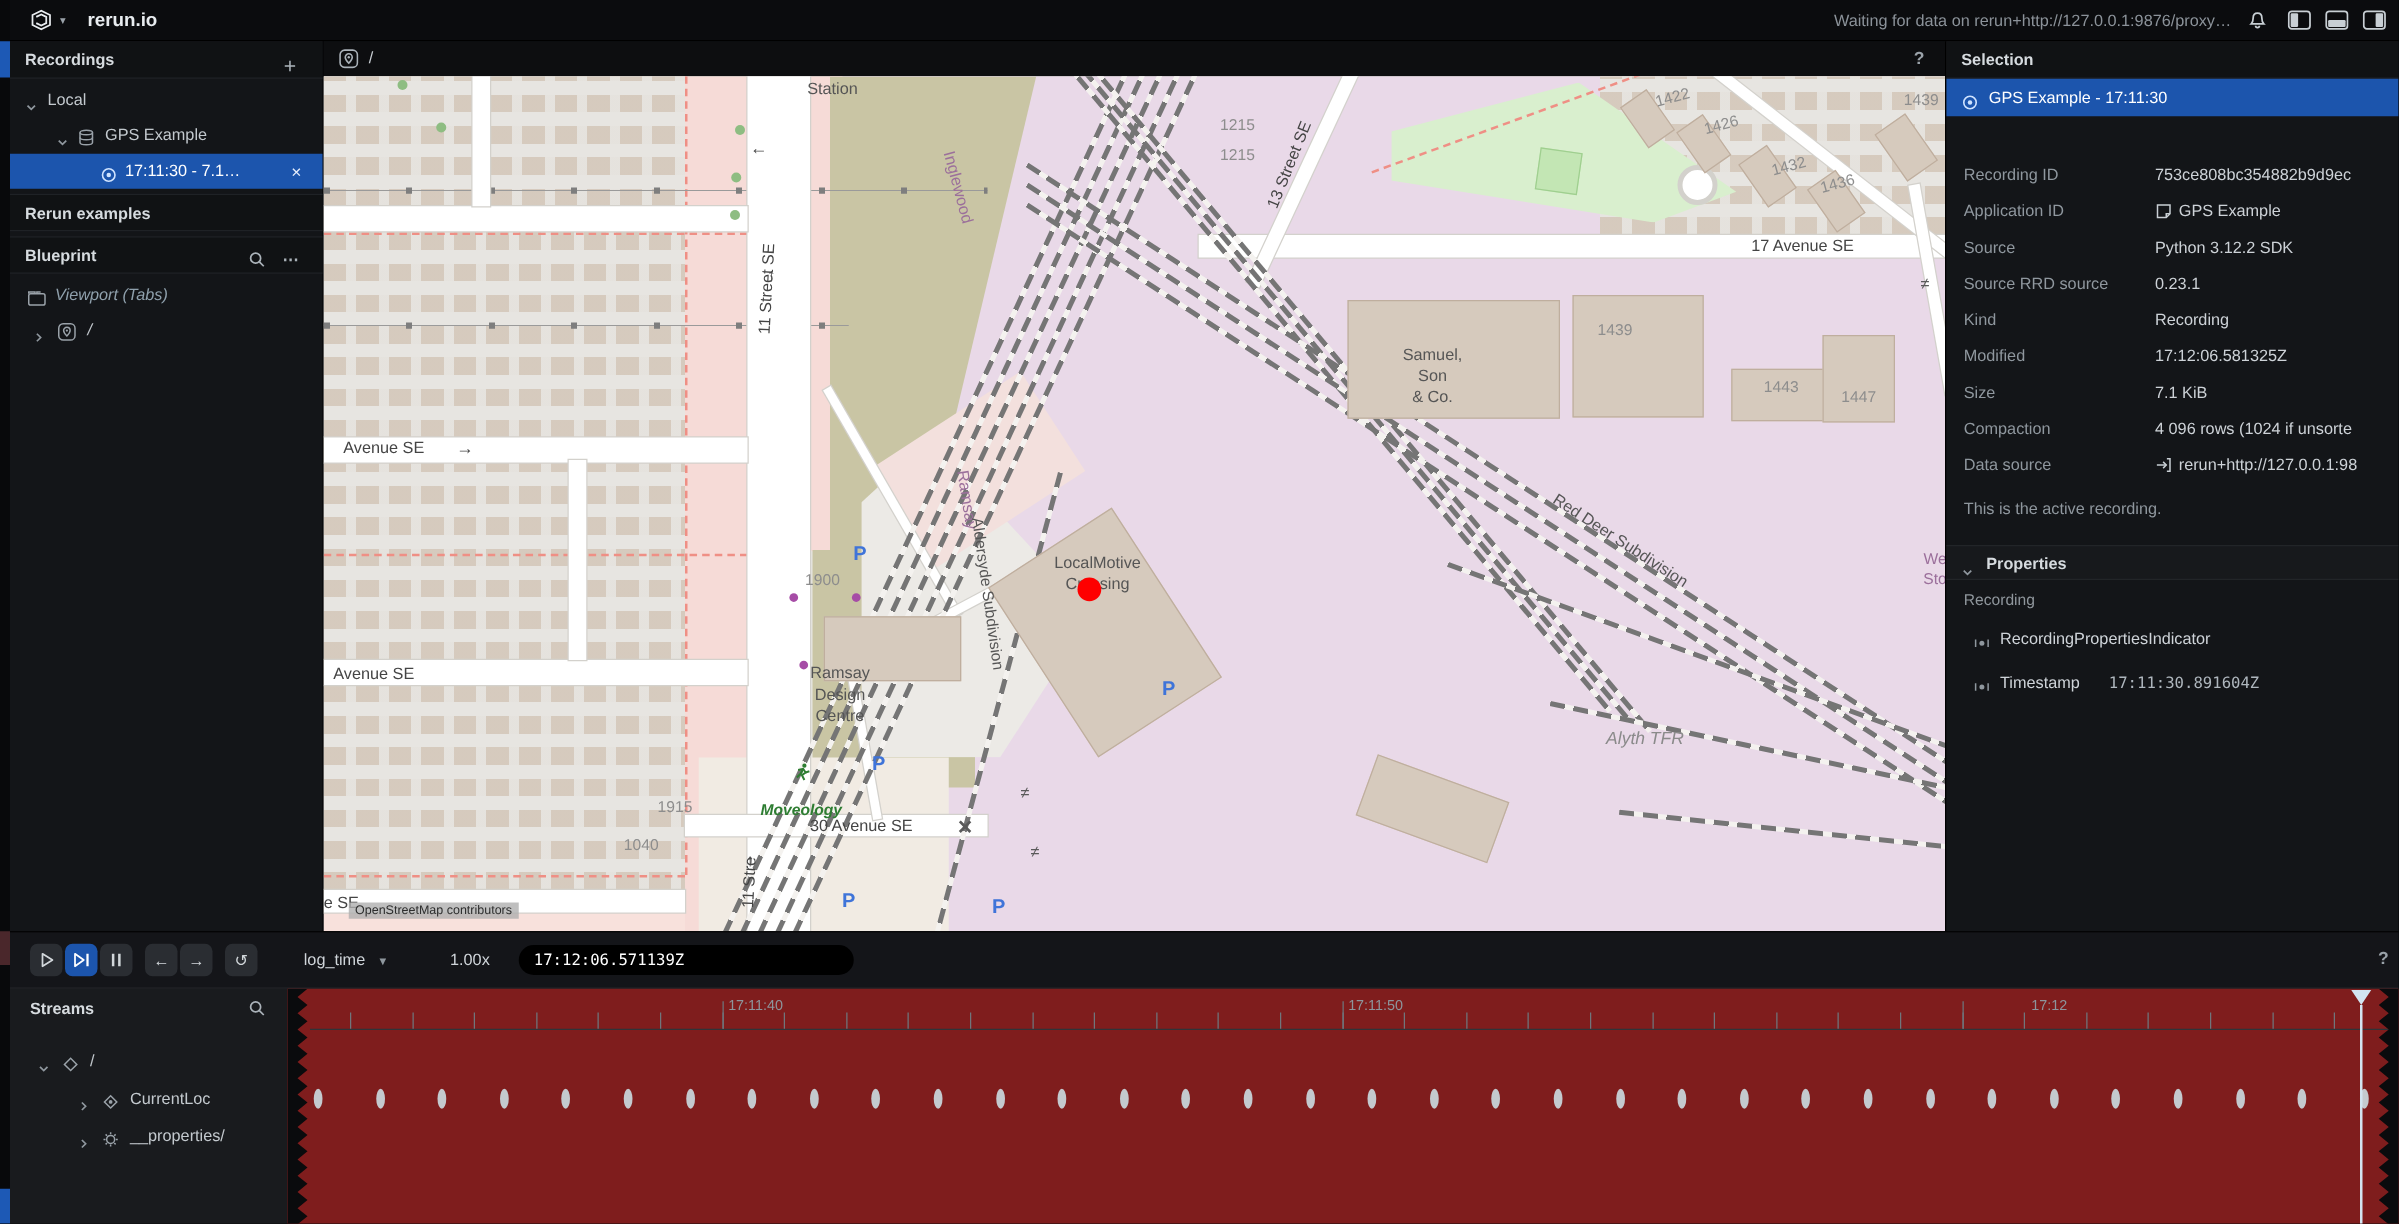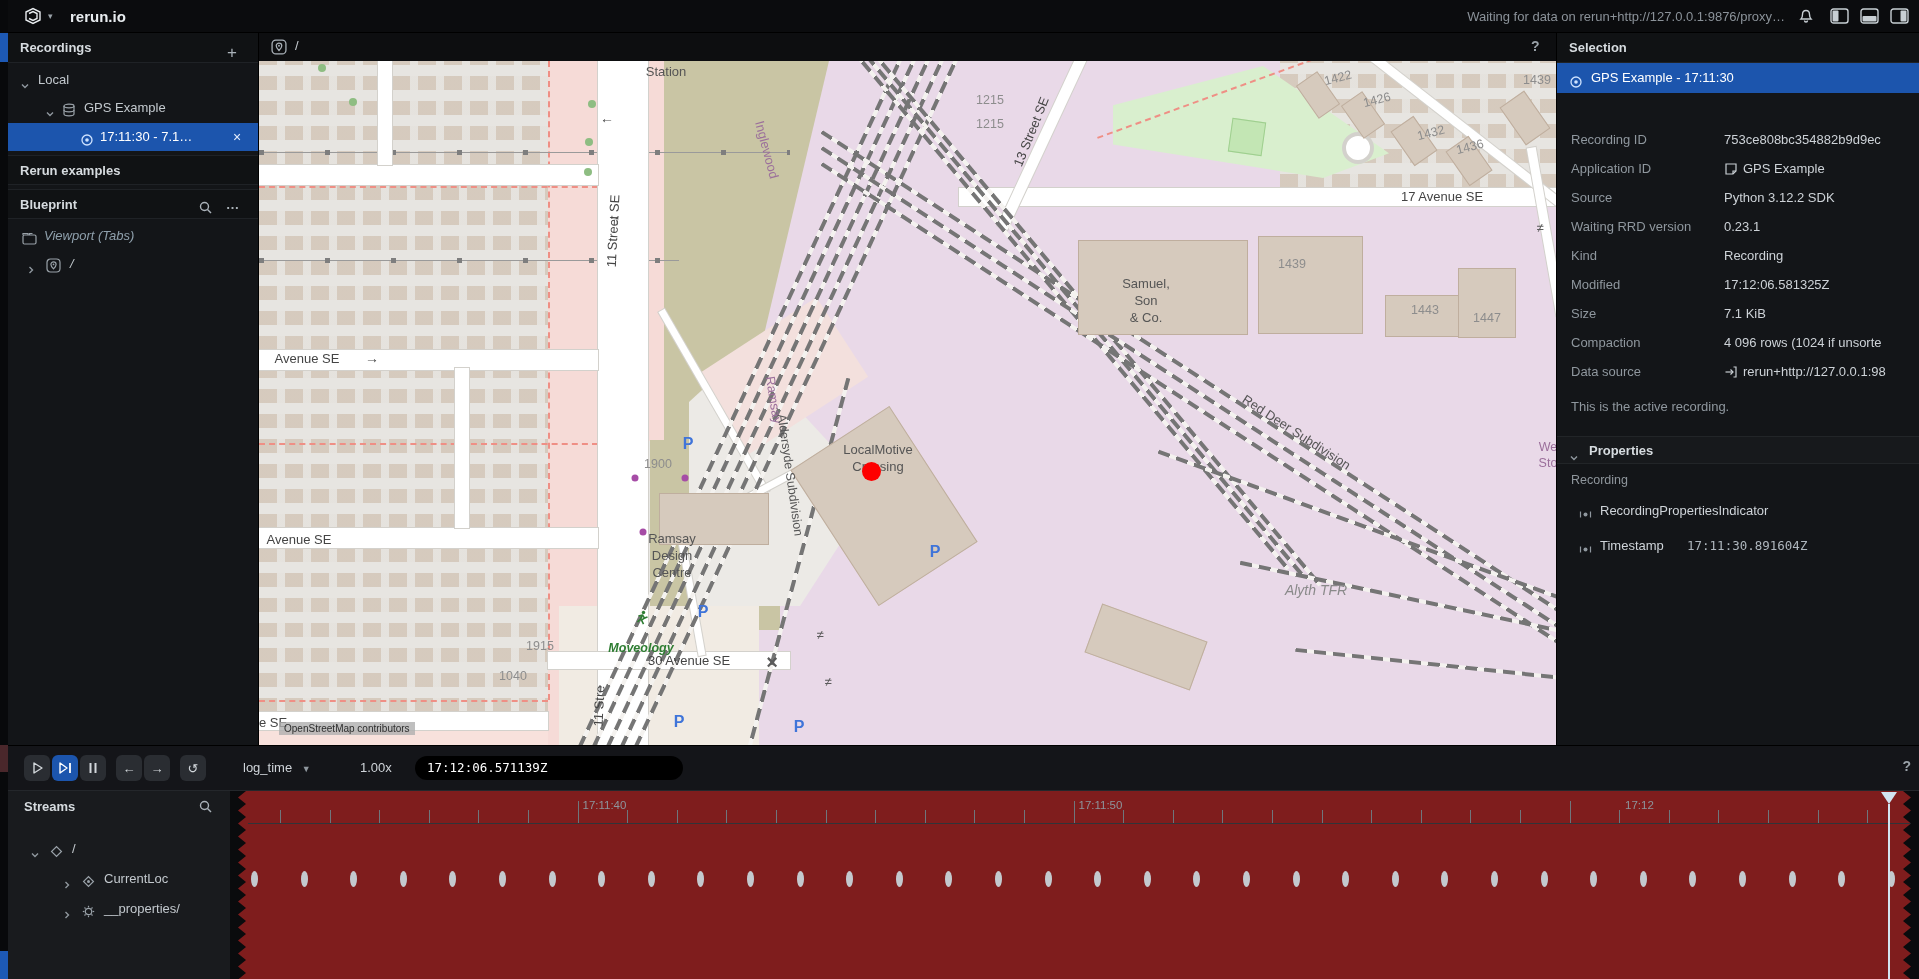--- a/index.html
+++ b/index.html
@@ -410,21 +410,21 @@
             <span style="white-space: nowrap;">GPS Example</span>
           </span>
         </div>
         <div class="kv-row" style="top: 58px;">
           <span class="kv-label">Source</span>
           <span class="kv-value">
             <span style="white-space: nowrap;">Python 3.12.2 SDK</span>
           </span>
         </div>
         <div class="kv-row" style="top: 87px;">
-          <span class="kv-label">Waiting RRD version</span>
+          <span class="kv-label">Source RRD source</span>
           <span class="kv-value">
             <span style="white-space: nowrap;">0.23.1</span>
           </span>
         </div>
         <div class="kv-row" style="top: 116px;">
           <span class="kv-label">Kind</span>
           <span class="kv-value">
             <span style="white-space: nowrap;">Recording</span>
           </span>
         </div>

